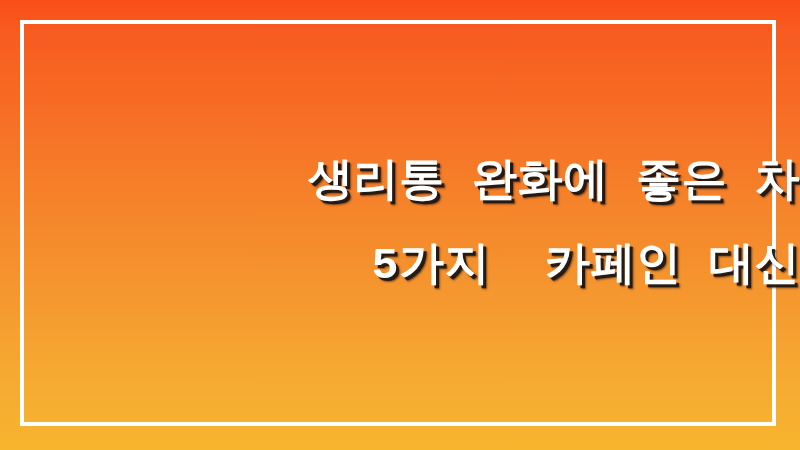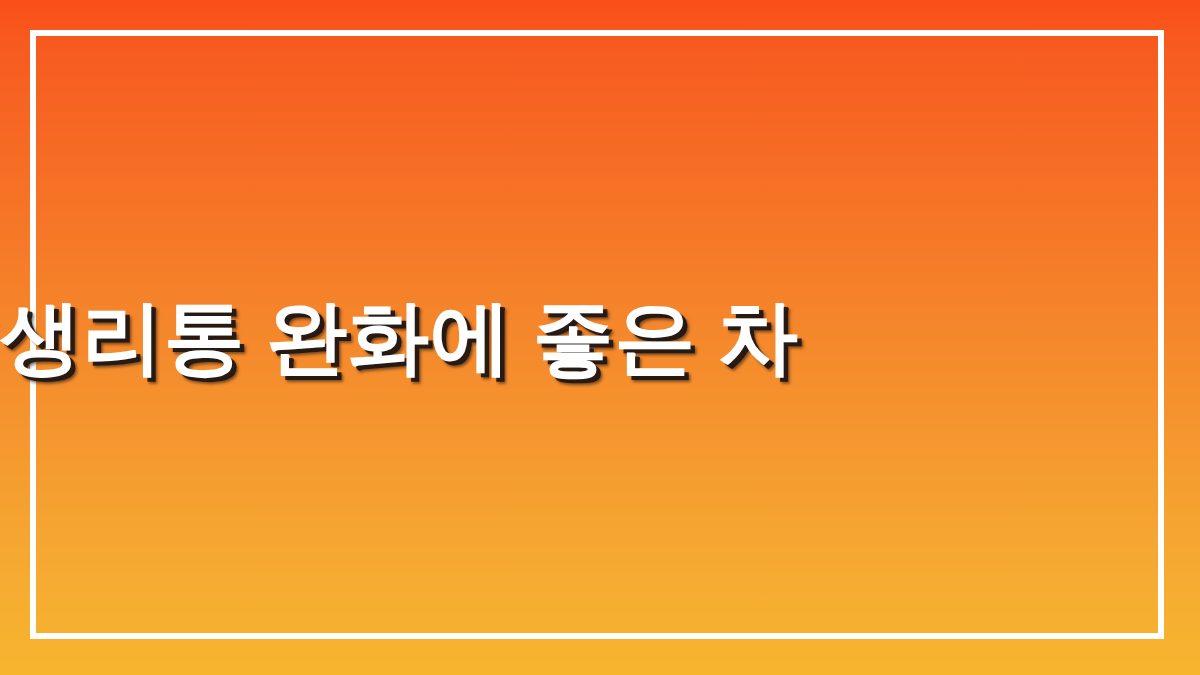--- a/index.html
+++ b/index.html
@@ -46,37 +46,38 @@
     display: flex;
     flex-direction: column;
     align-items: center;
     justify-content: center;
     gap: 0;
   }
 
   .title-line {
     display: block;
     width: 100%;
-    text-align: left;
+    text-align: right;
     color: #FFFFFF;
-    font-family: Liberation Serif, serif;
+    font-family: Liberation Mono, monospace;
     font-weight: 700;
-    font-size: 54px;
+    font-size: 45px;
     line-height: 84px;
     letter-spacing: 0.5px;
     white-space: pre;
     text-shadow:
        3px 3px 0 rgba(30,22,18,0.92),
        4px 4px 2px rgba(30,22,18,0.55);
   }
 </style>
 </head>
 <body>
 
 <div class="card">
 
   <div class="frame"></div>
 
   <div class="title-block">
     <span class="title-line">생리통 완화에 좋은 차</span>
+    <span class="title-line">5가지  카페인 대신</span>
   </div>
 
 </div>
 
 </body></html>

